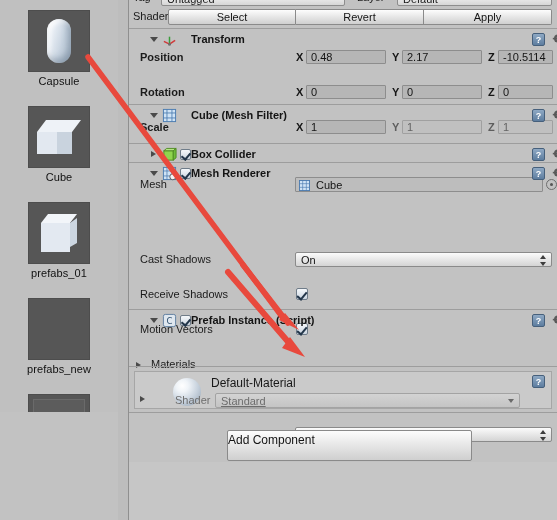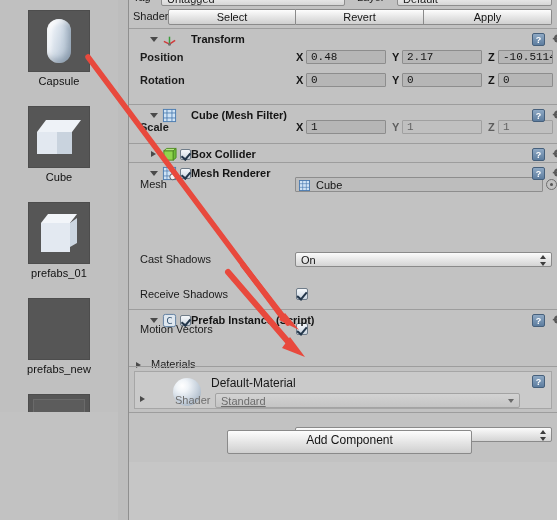--- a/index.html
+++ b/index.html
@@ -150,21 +150,21 @@
     position:absolute;right:28px;top:3px;width:13px;height:13px;box-sizing:border-box;
     background:linear-gradient(#8fa9c4,#5d7d9f);border:1px solid #46607c;border-radius:2px;
     color:#fff;font-size:9px;line-height:12px;text-align:center;font-weight:bold;
   }
   .gear-icon{position:absolute;right:6px;top:3px;width:15px;height:13px;}
 
   
   .field{
     position:absolute;height:14px;line-height:13px;box-sizing:border-box;
     background:#b6b6b6;border:1px solid #8d8d8d;border-radius:1px;
-    font-size:11px;color:#141414;padding-left:4px;overflow:hidden;white-space:nowrap;font-family:Liberation Mono, monospace;
+    font-size:11px;color:#141414;padding-left:4px;overflow:hidden;white-space:nowrap;
   }
   .axis{position:absolute;top:0;font-size:11px;font-weight:bold;color:#161616;}
   .axis.dim{color:#5e5e5e;}
   .field.dim{color:#636363;border-color:#a0a0a0;background:#c0c0c0;}
 
   .popup{
     position:absolute;height:15px;line-height:14px;box-sizing:border-box;
     background:linear-gradient(#fbfbfb,#d4d4d4);
     border:1px solid #8a8a8a;border-radius:2px;
     font-size:11px;color:#141414;padding-left:5px;overflow:hidden;white-space:nowrap;
@@ -213,21 +213,21 @@
     background:#cacaca;border:1px solid #a6a6a6;box-sizing:border-box;
   }
   .mat-sphere{
     position:absolute;left:38px;top:6px;width:28px;height:28px;border-radius:50%;
     background:radial-gradient(circle at 33% 28%,#ffffff 0%,#f0f4f8 22%,#c5d0dc 58%,#8e9dad 100%);
   }
   .mat-name{position:absolute;left:76px;top:4px;font-size:12px;color:#181818;}
   .mat-shader-lbl{position:absolute;left:40px;top:22px;font-size:11px;color:#6e6e6e;}
 
   #add-component{
-    position:absolute;height:24px;line-height:19px;text-align:center;
+    position:absolute;height:31px;line-height:19px;
     font-size:12px;color:#141414;box-sizing:border-box;
     background:linear-gradient(#fdfdfd,#cfcfcf);
     border:1px solid #8a8a8a;border-radius:2px;
   }
   #inspector-footer{
     position:absolute;left:0;width:428px;background:#c6c6c6;
   }
 
   
   #arrow-overlay{position:absolute;left:0;top:0;width:557px;height:520px;pointer-events:none;}
@@ -327,21 +327,21 @@
     <div class="row" style="top:49px">
       <span class="lbl bold">Position</span>
       <span class="axis" style="left:167px">X</span>
       <div class="field" style="left:177px;top:1px;width:80px">0.48</div>
       <span class="axis" style="left:263px">Y</span>
       <div class="field" style="left:273px;top:1px;width:80px">2.17</div>
       <span class="axis" style="left:359px">Z</span>
       <div class="field" style="left:369px;top:1px;width:55px">-10.5114</div>
     </div>
 
-    <div class="row" style="top:55px">
+    <div class="row" style="top:67px">
       <span class="lbl bold">Rotation</span>
       <span class="axis" style="left:167px">X</span>
       <div class="field" style="left:177px;top:1px;width:80px">0</div>
       <span class="axis" style="left:263px">Y</span>
       <div class="field" style="left:273px;top:1px;width:80px">0</div>
       <span class="axis" style="left:359px">Z</span>
       <div class="field" style="left:369px;top:1px;width:55px">0</div>
     </div>
 
     <div class="row" style="top:85px">

